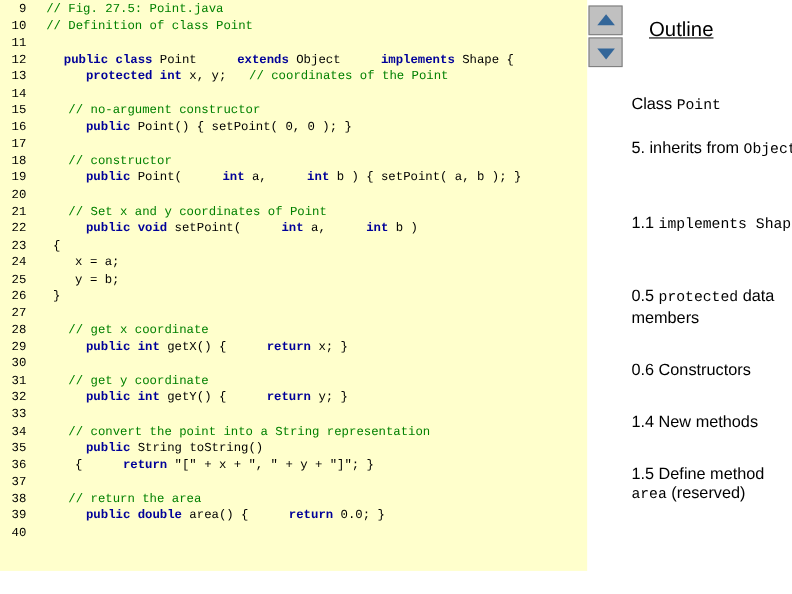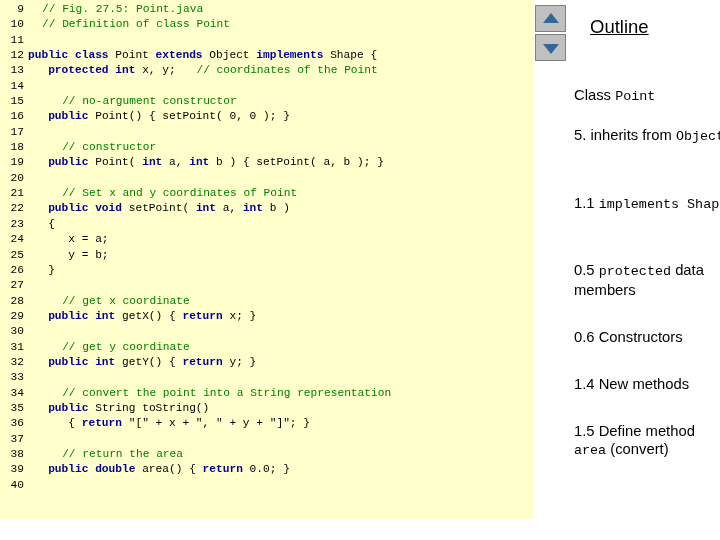--- a/index.html
+++ b/index.html
@@ -45,21 +45,21 @@
     white-space: pre;
     display: block;
   }
   .ln {
     color: #000000;
     display: inline-block;
     width: 24px;
     text-align: right;
     margin-right: 4px;
   }
-  .kw { color: #000099; font-weight: bold; }
+  .kw { color: #000099; font-weight: bold; margin-left: 30px; }
   .cm { color: #008000; margin-left: 14px; }
   .pl { color: #000000; }
   
   #footer {
     position: absolute;
     left: 0;
     top: 519px;
     width: 534px;
     height: 21px;
     background: #ffffff;
@@ -151,16 +151,16 @@
     <div class="scroll-btn" id="scroll-down">
       <span class="tri tri-down"></span>
     </div>
     <div id="outline-title">Outline</div>
     <div class="outline-item" id="oi-0"><span>Class </span><span class="mono">Point</span></div>
     <div class="outline-item" id="oi-1"><span>5. inherits from </span><span class="mono">Object</span></div>
     <div class="outline-item" id="oi-2"><span>1.1 </span><span class="mono">implements Shape</span></div>
     <div class="outline-item" id="oi-3"><span>0.5 </span><span class="mono">protected</span><span> data members</span></div>
     <div class="outline-item" id="oi-4"><span>0.6 Constructors</span></div>
     <div class="outline-item" id="oi-5"><span>1.4 New methods</span></div>
-    <div class="outline-item" id="oi-6"><span>1.5 Define method </span><span class="mono">area</span><span> (convert)</span></div>
+    <div class="outline-item" id="oi-6"><span>1.5 Define method </span><span class="mono">area</span><span> (reserved)</span></div>
   </div>
 
 </div>
 
 </body></html>

